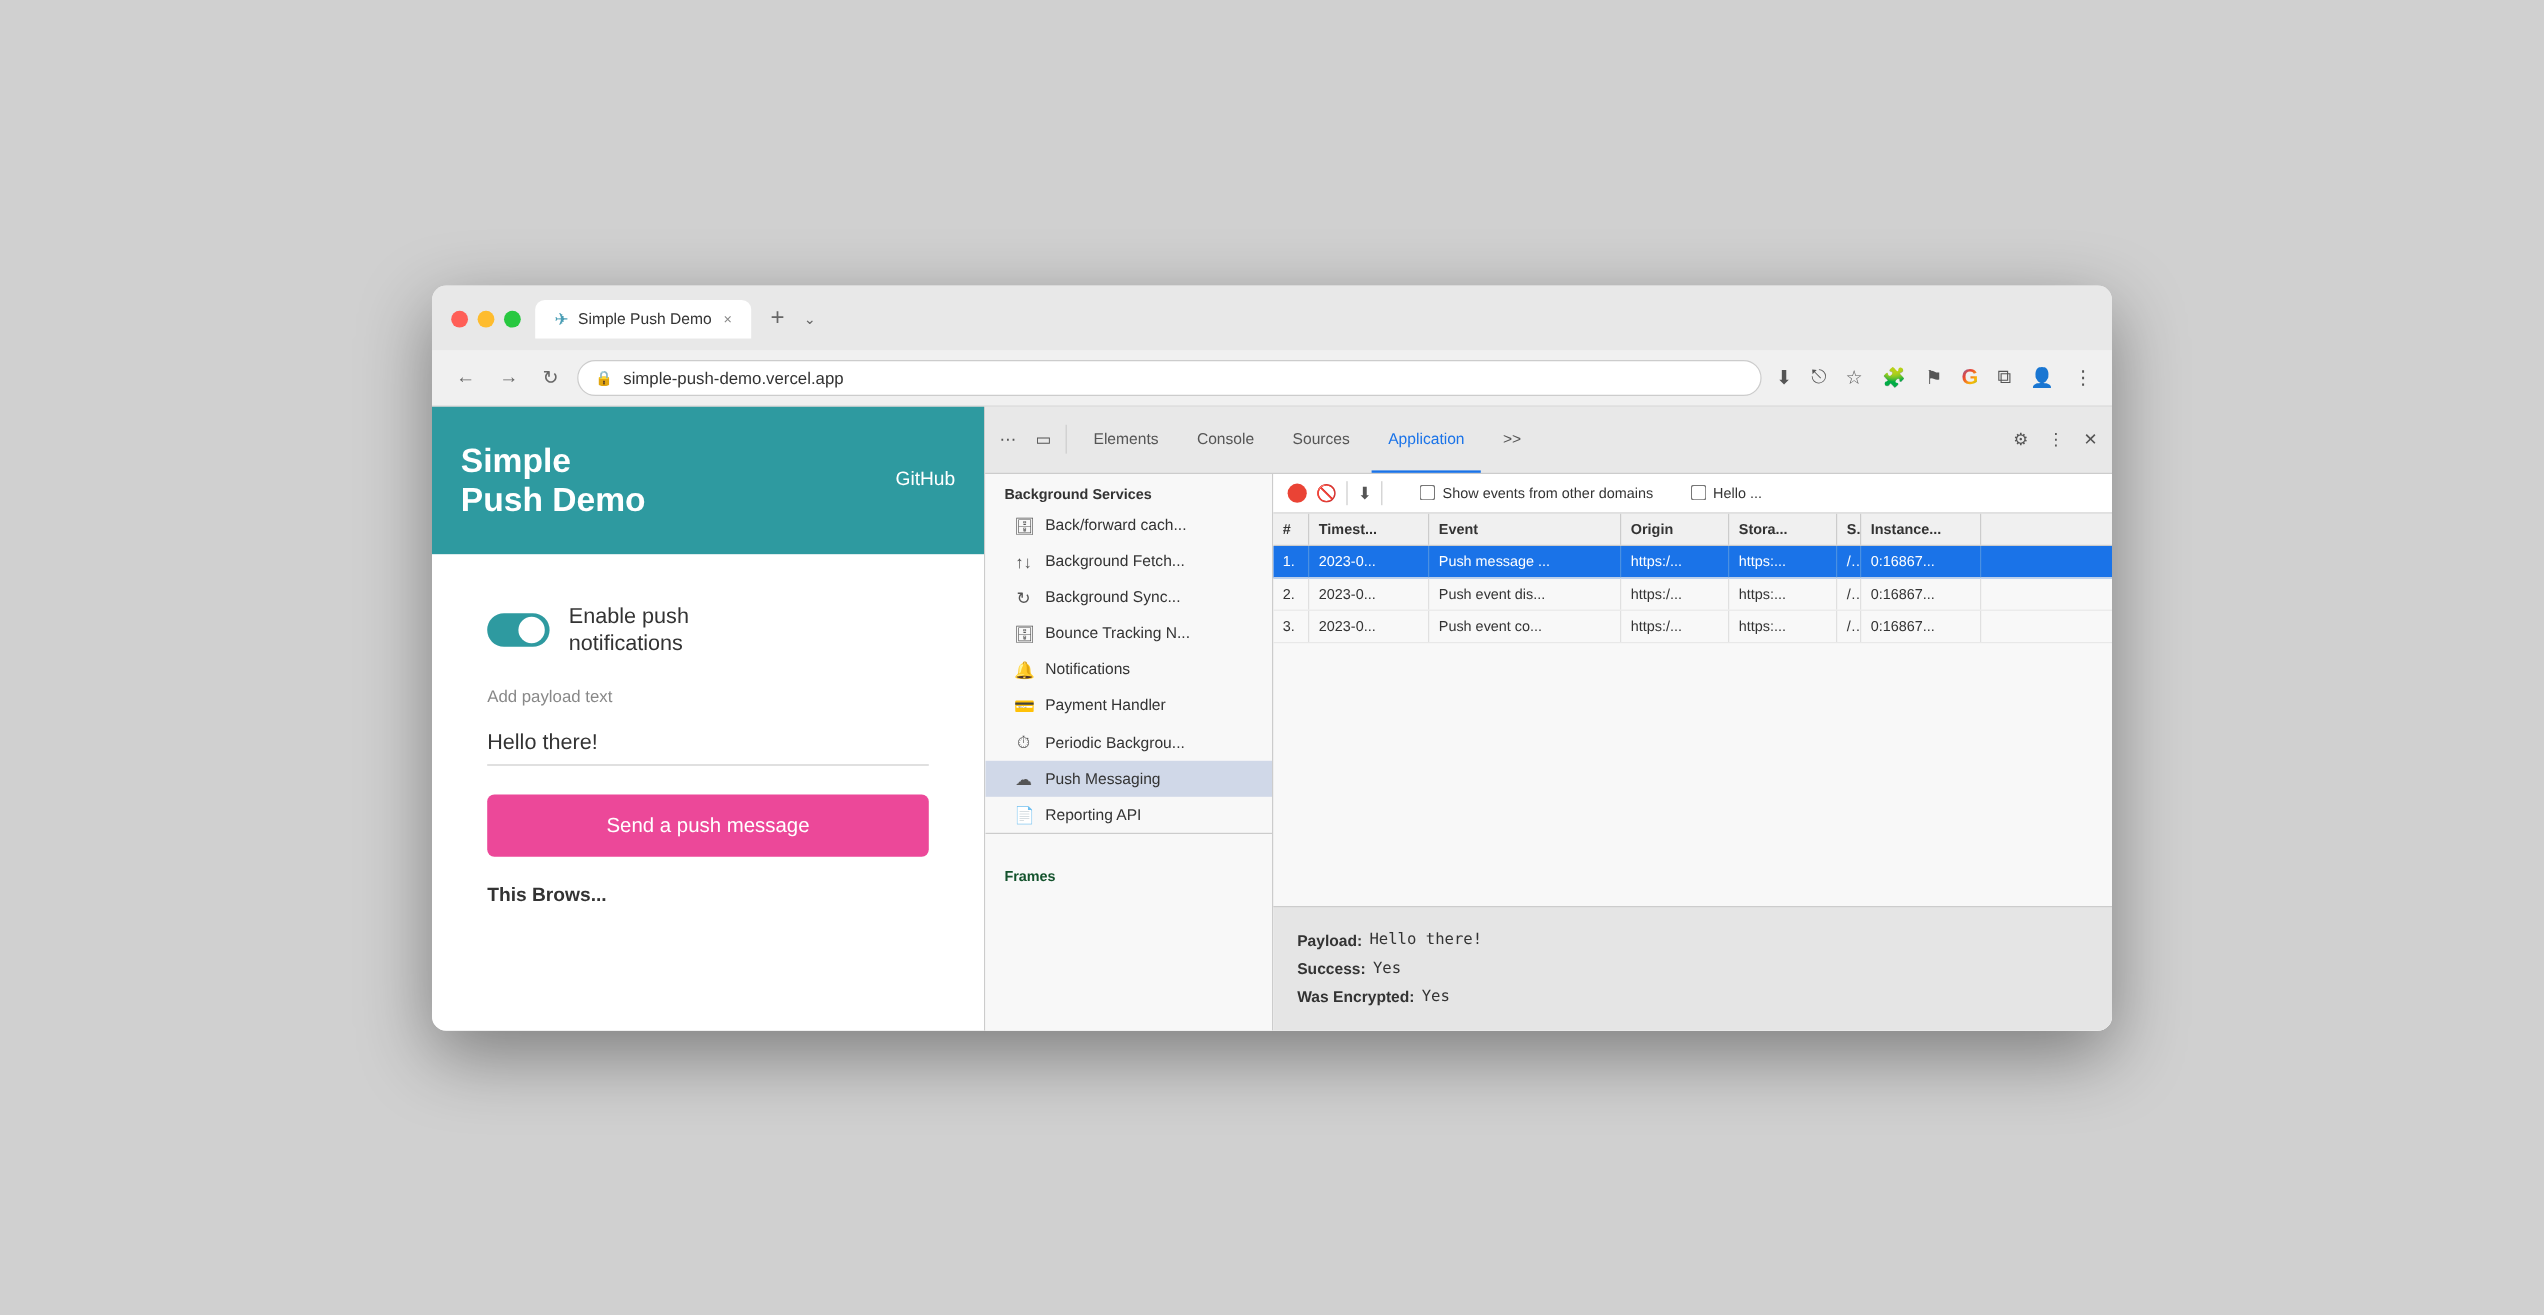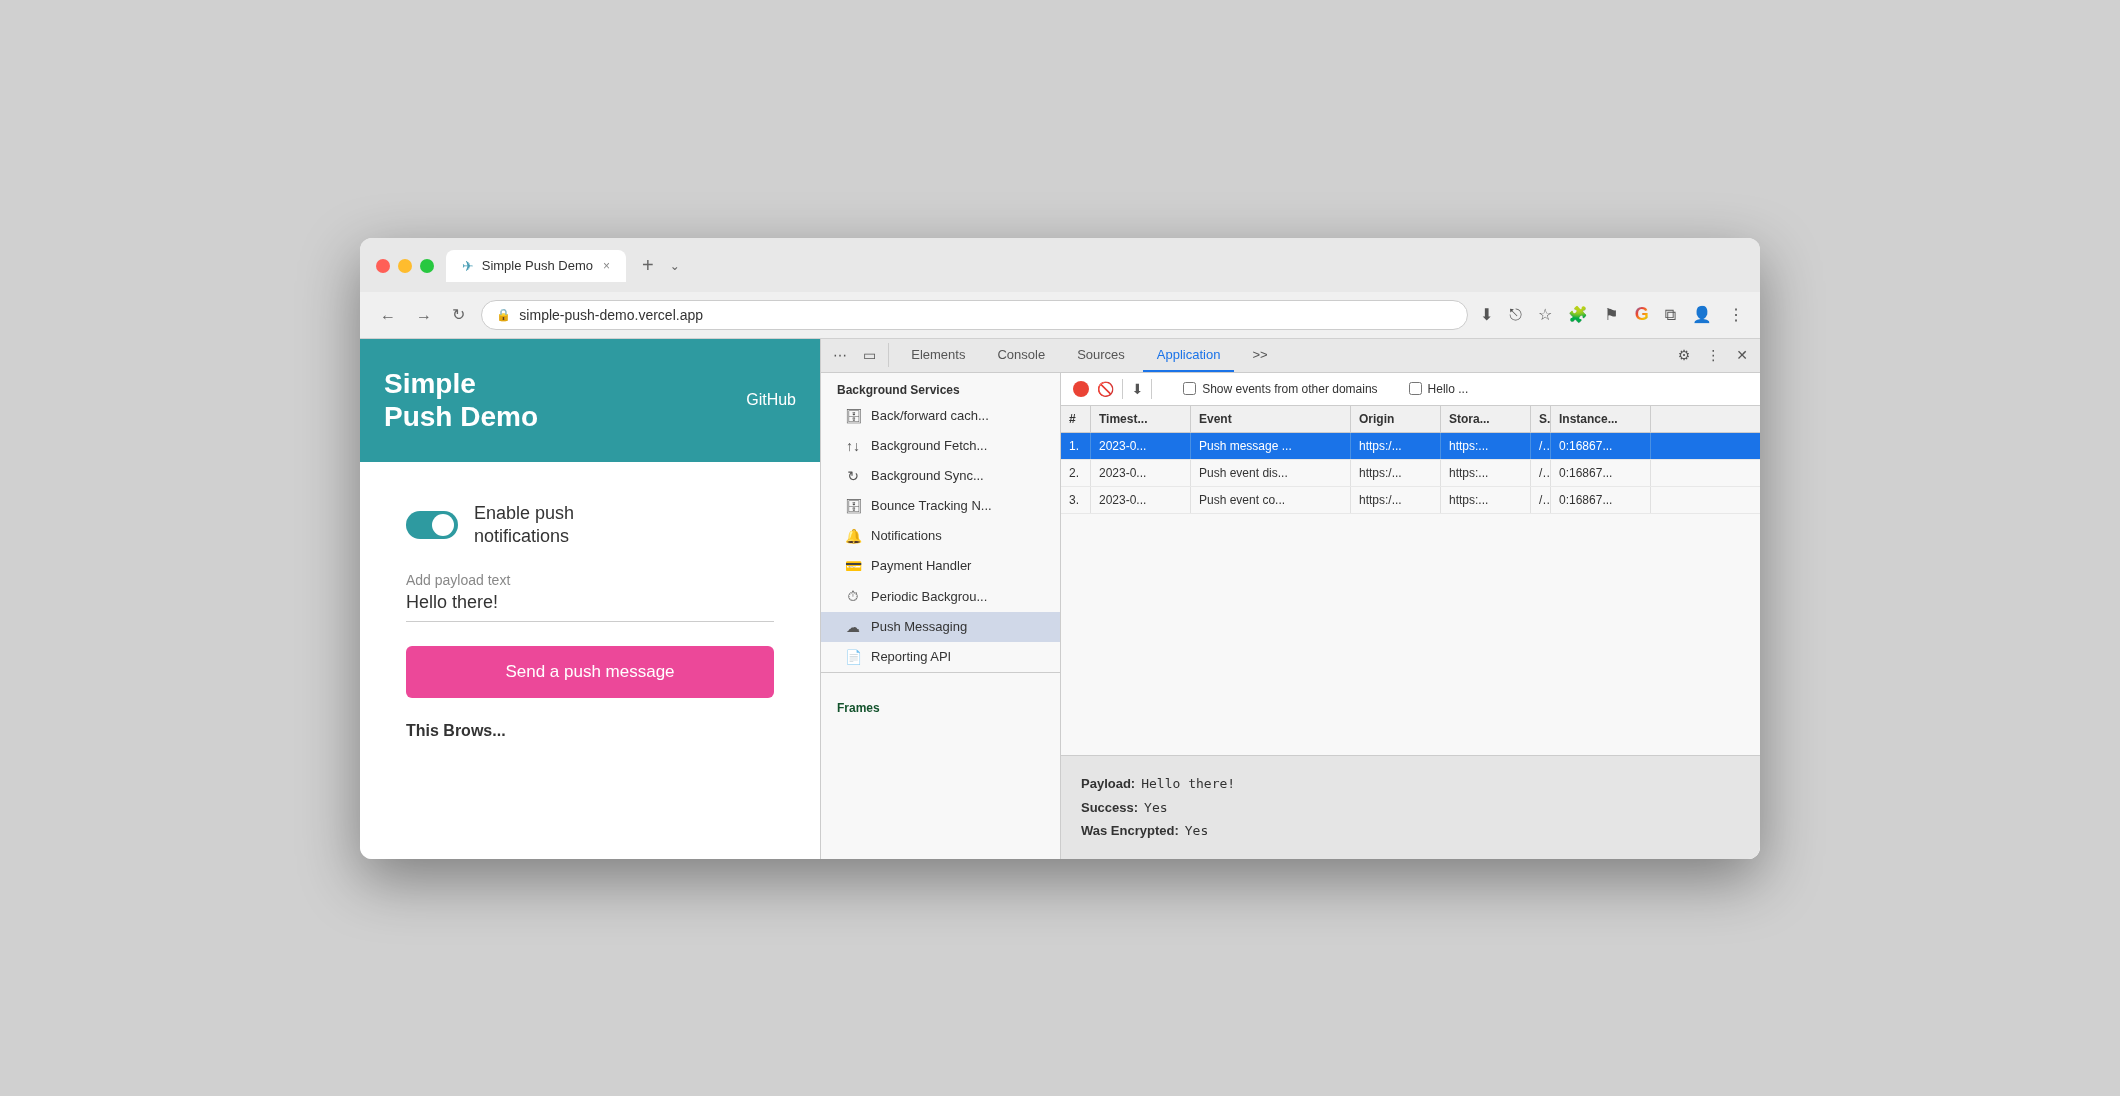--- a/index.html
+++ b/index.html
@@ -225,21 +225,21 @@
 
     .toggle-label {
       font-size: 18px;
       color: #333;
       line-height: 1.3;
     }
 
     .payload-section {
       display: flex;
       flex-direction: column;
-      gap: 4px;
+      gap: 20px;
     }
 
     .payload-label {
       font-size: 14px;
       color: #888;
     }
 
     .payload-input {
       font-size: 18px;
       color: #333;
@@ -281,21 +281,21 @@
     .devtools-tabs {
       display: flex;
       align-items: center;
       background: #e8e8e8;
       border-bottom: 1px solid #ccc;
       padding: 0 8px;
       gap: 4px;
     }
 
     .devtools-tab {
-      padding: 8px 14px;
+      padding: 19px 14px;
       font-size: 13px;
       color: #555;
       cursor: pointer;
       border-bottom: 2px solid transparent;
       white-space: nowrap;
     }
 
     .devtools-tab.active {
       color: #1a73e8;
       border-bottom-color: #1a73e8;

